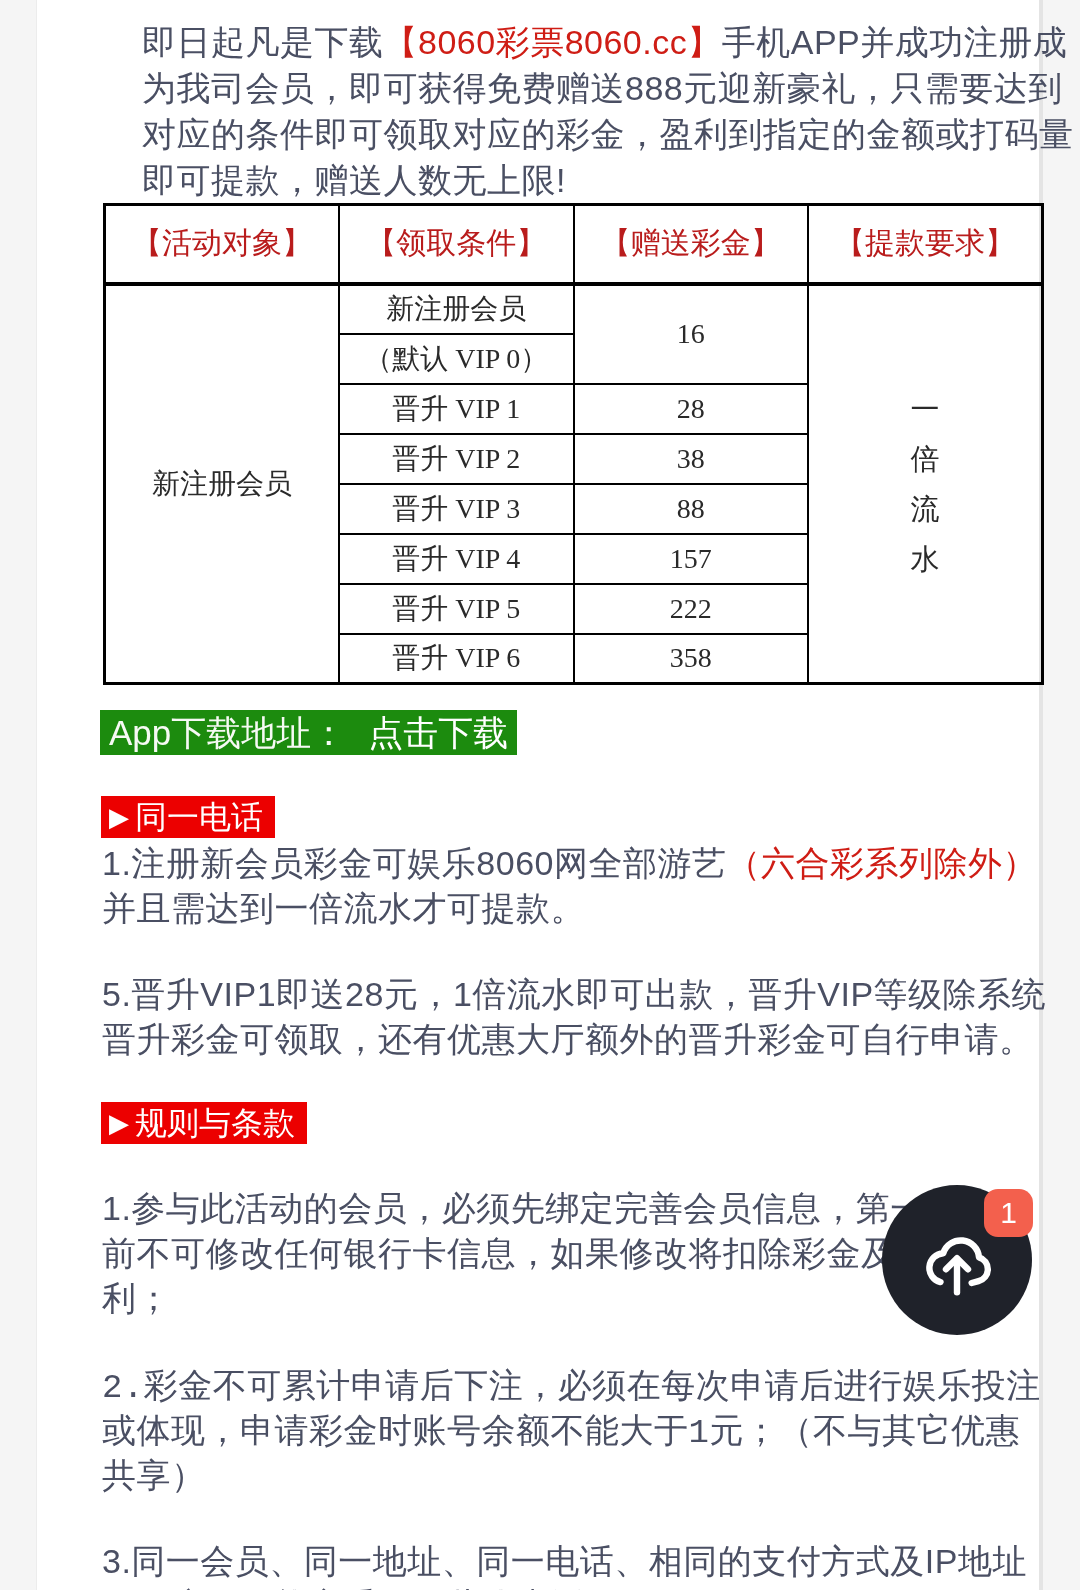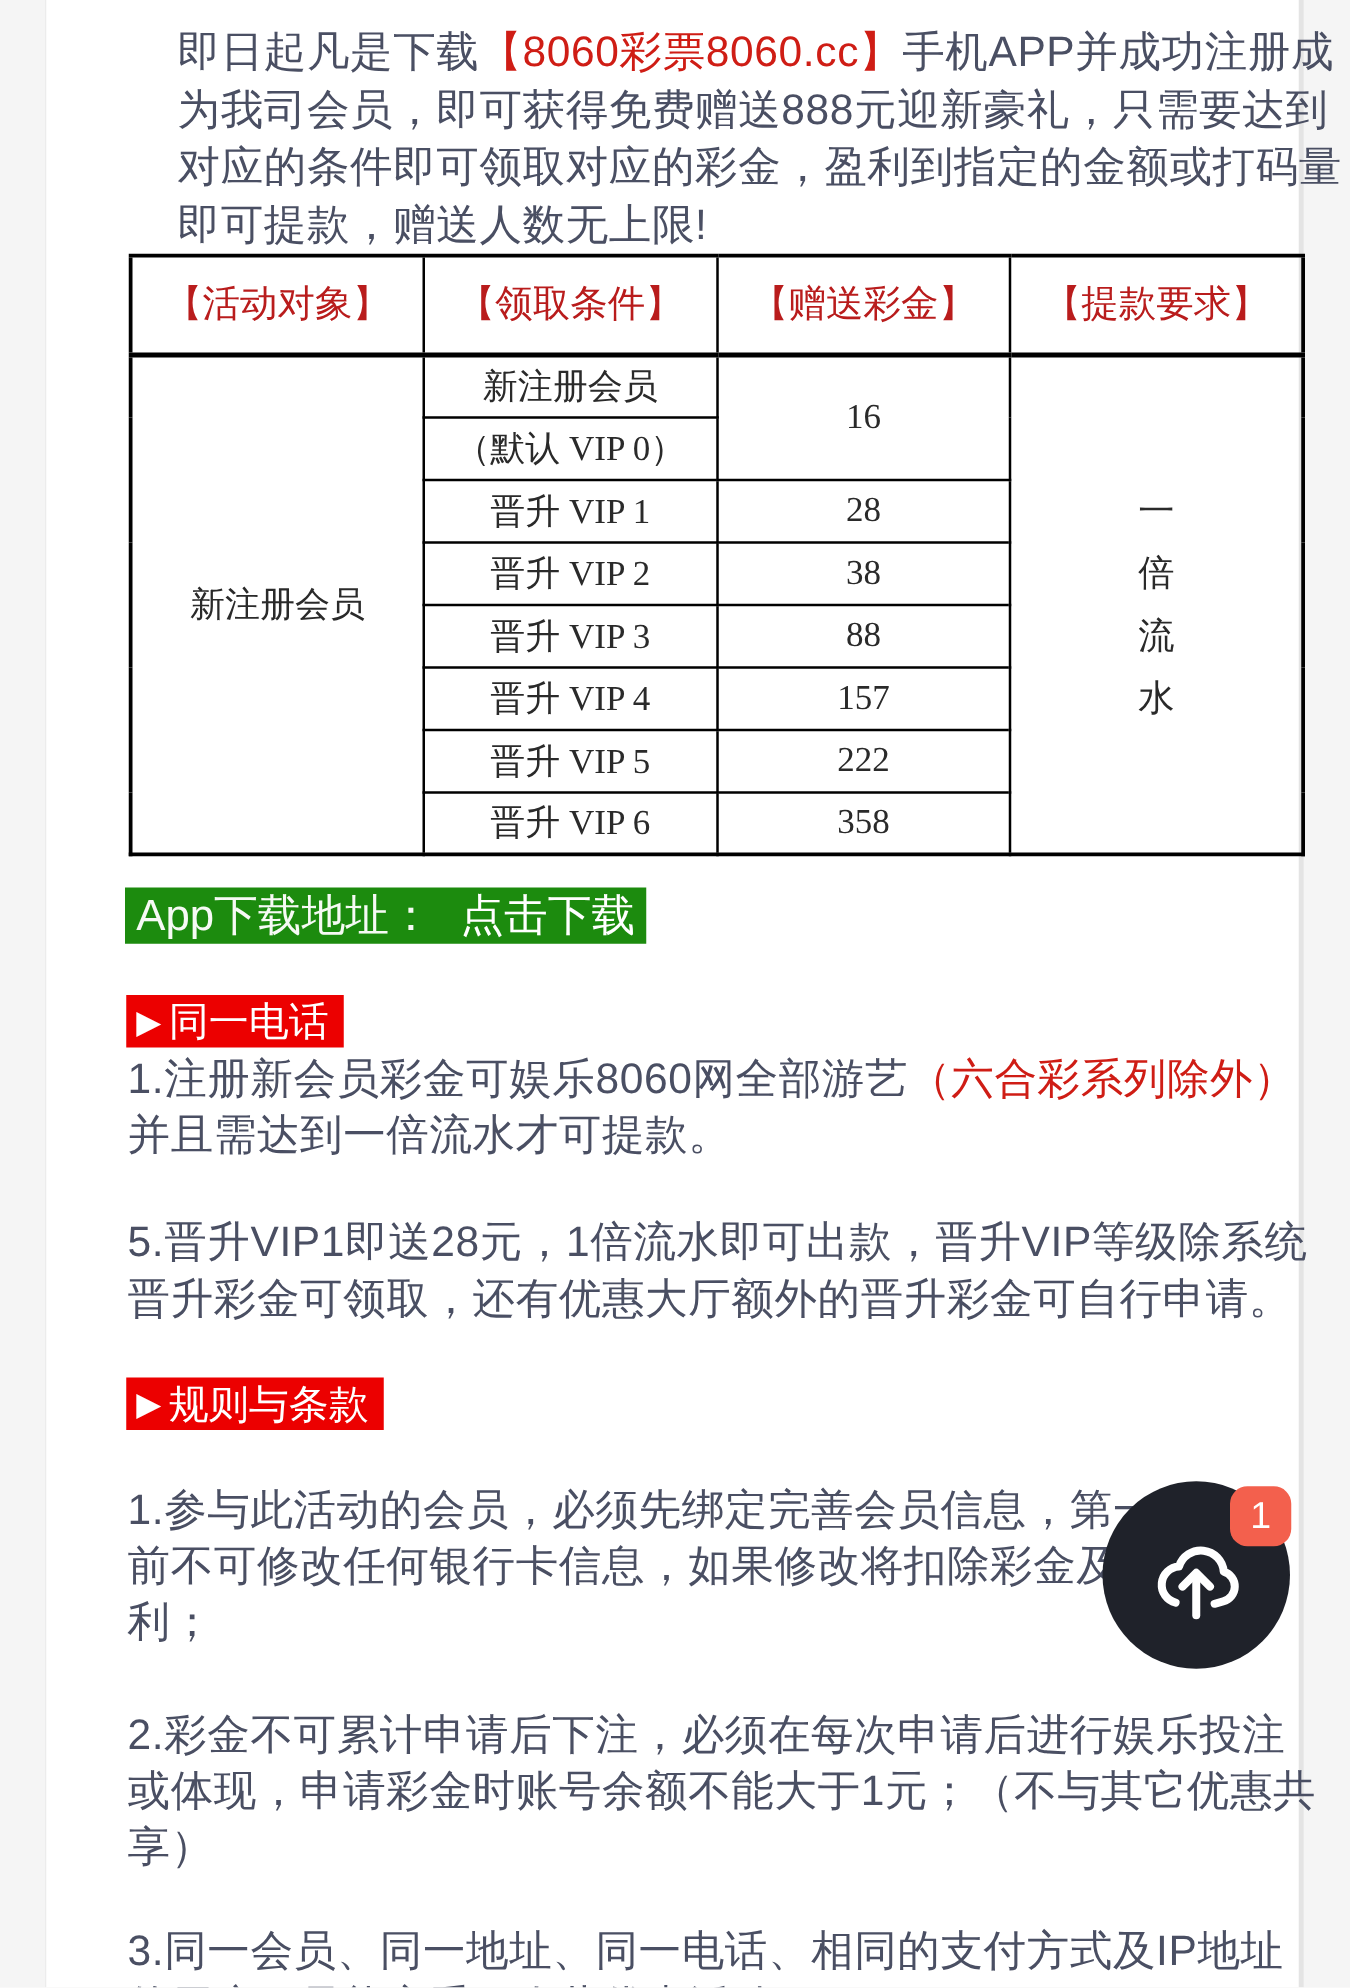--- a/index.html
+++ b/index.html
@@ -56,21 +56,21 @@
     color:#ffffff; font-size:32px; line-height:42px;
     padding:0 12px 0 8px; white-space:nowrap;
   }
   .sec-badge .tri { font-size:26px; vertical-align:2px; margin-right:6px; }
   .badge-details { top:796px; }
   .badge-rules   { top:1102px; }
 
   .p-details-1 { top:841px; }
   .p-details-2 { top:972px; }
   .p-rules-1   { top:1186px; }
-  .p-rules-2   { top:1366px; }
+  .p-rules-2   { top:1366px;font-family:Liberation Mono, monospace; }
   .p-rules-3   { top:1539px; line-height:44px; }
 
   
   .fab {
     position:absolute; left:882px; top:1185px; width:150px; height:150px;
     background:#1f222a; border-radius:50%; cursor:pointer;
   }
   .fab svg { position:absolute; left:31px; top:32px; }
   .fab-badge {
     position:absolute; left:102px; top:4px; width:49px; height:48px;

